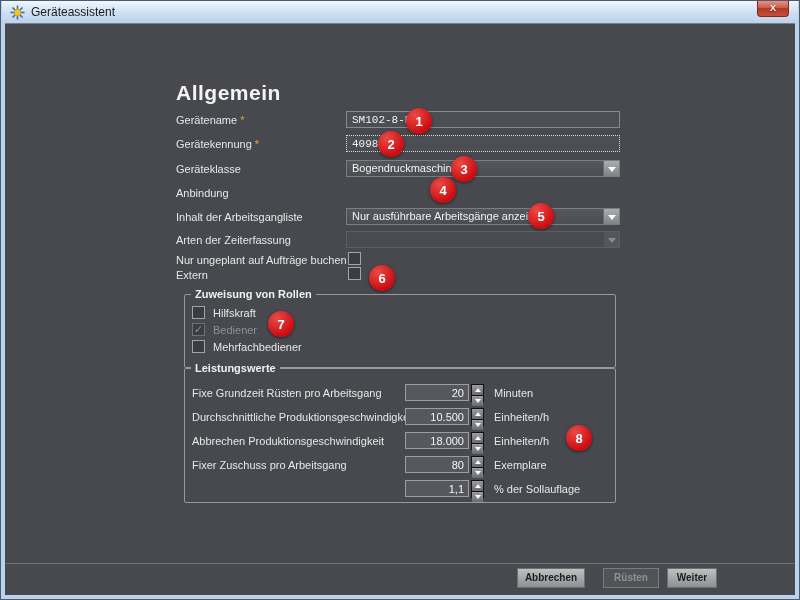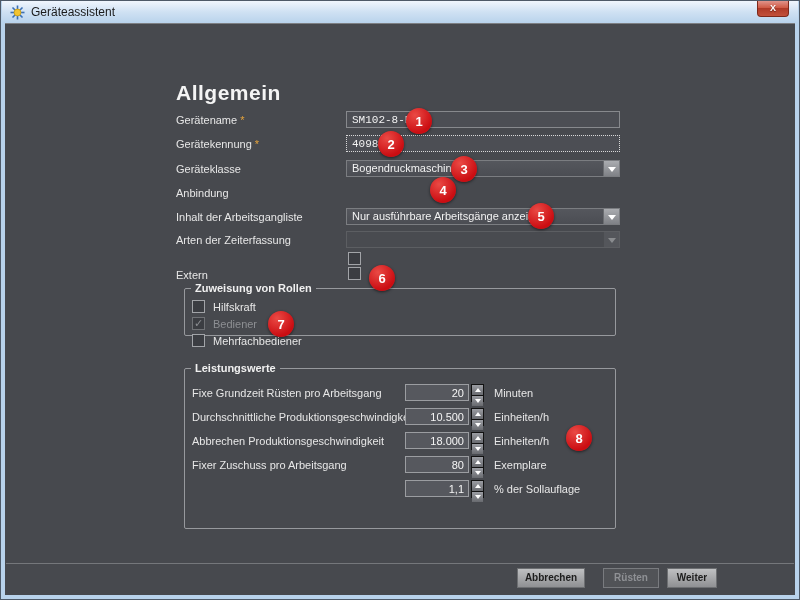--- a/index.html
+++ b/index.html
@@ -164,36 +164,37 @@
     <span>Nur ausführbare Arbeitsgänge anzeigen</span>
     <span class="arrow-btn"></span>
   </div>
 
   <span class="lbl" style="left:175px; top:231px;">Arten der Zeiterfassung</span>
   <div class="dd disabled" style="top:230px;">
     <span></span>
     <span class="arrow-btn"></span>
   </div>
 
+  <span class="lbl" style="left:175px; top:251px;">Nur ungeplant auf Aufträge buchen</span>
   <span class="cb" style="left:347px; top:251px;"></span>
 
   <span class="lbl" style="left:175px; top:266px;">Extern</span>
   <span class="cb" style="left:347px; top:266px;"></span>
 
-  <div class="groupbox" style="top:287px; height:48px;">
+  <div class="groupbox" style="top:293px; height:74px;">
     <span class="legend">Zuweisung von Rollen</span>
     <span class="cb" style="left:7px; top:11px; position:absolute;"></span>
     <span class="gb-lbl" style="left:28px; top:11px;">Hilfskraft</span>
     <span class="cb disabled checked" style="left:7px; top:28px; position:absolute;"></span>
     <span class="gb-lbl disabled" style="left:28px; top:28px;">Bediener</span>
     <span class="cb" style="left:7px; top:45px; position:absolute;"></span>
     <span class="gb-lbl" style="left:28px; top:45px;">Mehrfachbediener</span>
   </div>
 
-  <div class="groupbox" style="top:367px; height:161px;">
+  <div class="groupbox" style="top:367px; height:135px;">
     <span class="legend">Leistungswerte</span>
 
     <span class="gb-lbl" style="left:7px; top:17px;">Fixe Grundzeit Rüsten pro Arbeitsgang</span>
     <input class="spin-txt" style="left: 220px; top: 15px;" value="20">
     <span class="spinner" style="left:286px; top:15px;">
         <span class="spin-btn up"></span>
         <span class="spin-btn down"></span>
       </span>
     <span class="gb-lbl" style="left:309px; top:17px;">Minuten</span>
 

